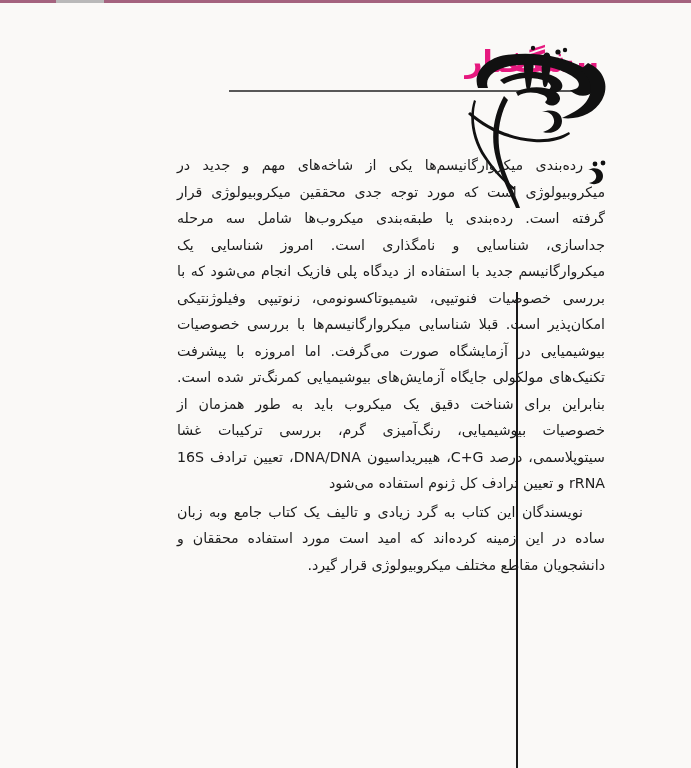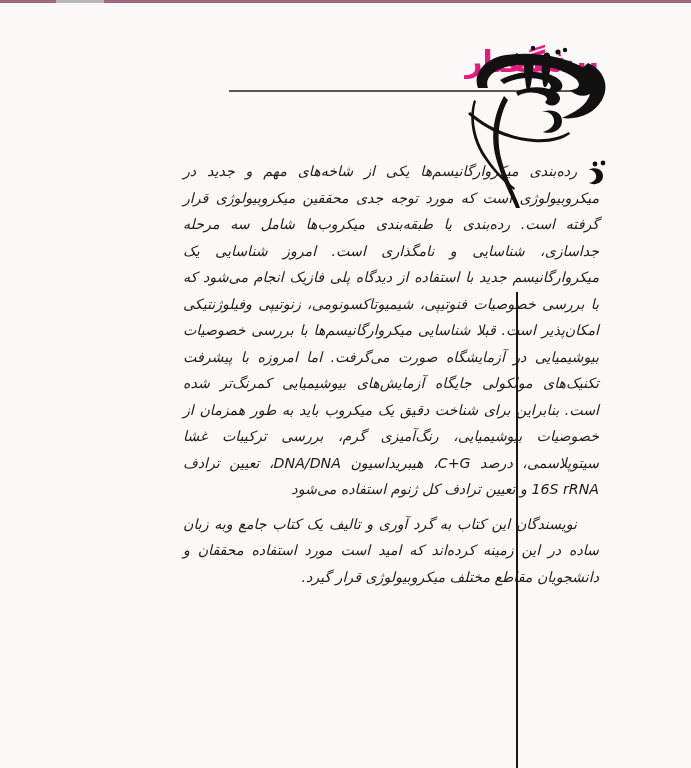--- a/index.html
+++ b/index.html
@@ -100,24 +100,23 @@
     direction: rtl;
     text-align: justify;
     text-align-last: auto;
     color: #1c1c1c;
     font-family: "DejaVu Sans", sans-serif;
     font-size: 14.2px;
     line-height: 26.5px;
   }
 
   .body-text p {
-    margin: 8px;
+    margin: 2px;
     padding: 0;
     text-indent: 22px;
-    font-style: italic;
   }
 </style>
 </head>
 <body>
 
 <div class="page">
 
   <div class="top-rule"></div>
   <div class="top-rule-gray"></div>
 
@@ -171,16 +170,16 @@
         <circle cx="157" cy="146" r="2.4"></circle>
         <circle cx="165" cy="145" r="2.4"></circle>
       </g>
     </svg>
   </div>
 
   <div class="calligraphy-tail"></div>
 
   <div class="body-text">
     <p>رده‌بندی میکروارگانیسم‌ها یکی از شاخه‌های مهم و جدید در میکروبیولوژی است که مورد توجه جدی محققین میکروبیولوژی قرار گرفته است. رده‌بندی یا طبقه‌بندی میکروب‌ها شامل سه مرحله جداسازی، شناسایی و نامگذاری است. امروز شناسایی یک میکروارگانیسم جدید با استفاده از دیدگاه پلی فازیک انجام می‌شود که با بررسی خصوصیات فنوتیپی، شیمیوتاکسونومی، زنوتیپی وفیلوژنتیکی امکان‌پذیر است. قبلا شناسایی میکروارگانیسم‌ها با بررسی خصوصیات بیوشیمیایی در آزمایشگاه صورت می‌گرفت. اما امروزه با پیشرفت تکنیک‌های مولکولی جایگاه آزمایش‌های بیوشیمیایی کمرنگ‌تر شده است. بنابراین برای شناخت دقیق یک میکروب باید به طور همزمان از خصوصیات بیوشیمیایی، رنگ‌آمیزی گرم، بررسی ترکیبات غشا سیتوپلاسمی، درصد C+G، هیبریداسیون DNA/DNA، تعیین ترادف 16S rRNA و تعیین ترادف کل ژنوم استفاده می‌شود</p>
-    <p>نویسندگان این کتاب به گرد آوری و تالیف یک کتاب جامع وبه زبان ساده در این زمینه کرده‌اند که امید است مورد استفاده محققان و دانشجویان مقاطع مختلف میکروبیولوژی قرار گیرد.</p>
+    <p>نویسندگان این کتاب به گرد زیادی و تالیف یک کتاب جامع وبه زبان ساده در این زمینه کرده‌اند که امید است مورد استفاده محققان و دانشجویان مقاطع مختلف میکروبیولوژی قرار گیرد.</p>
   </div>
 
 </div>
 
 </body></html>

